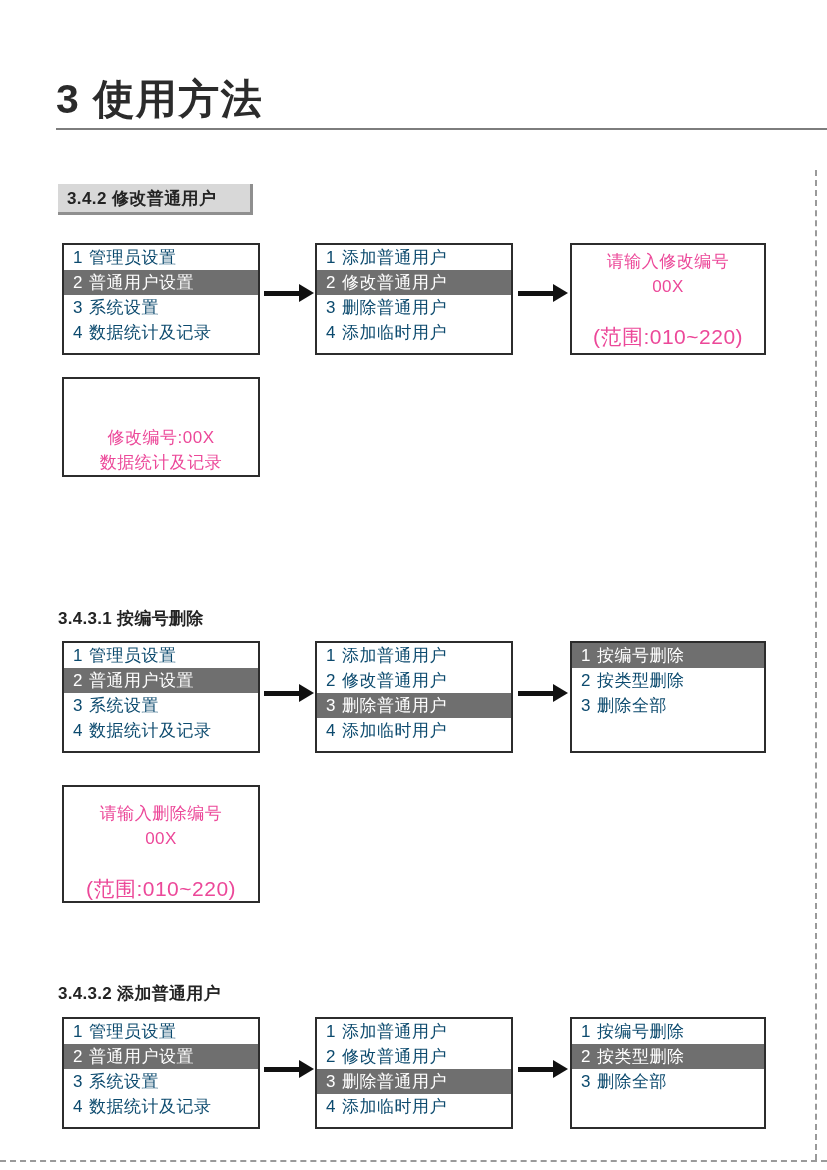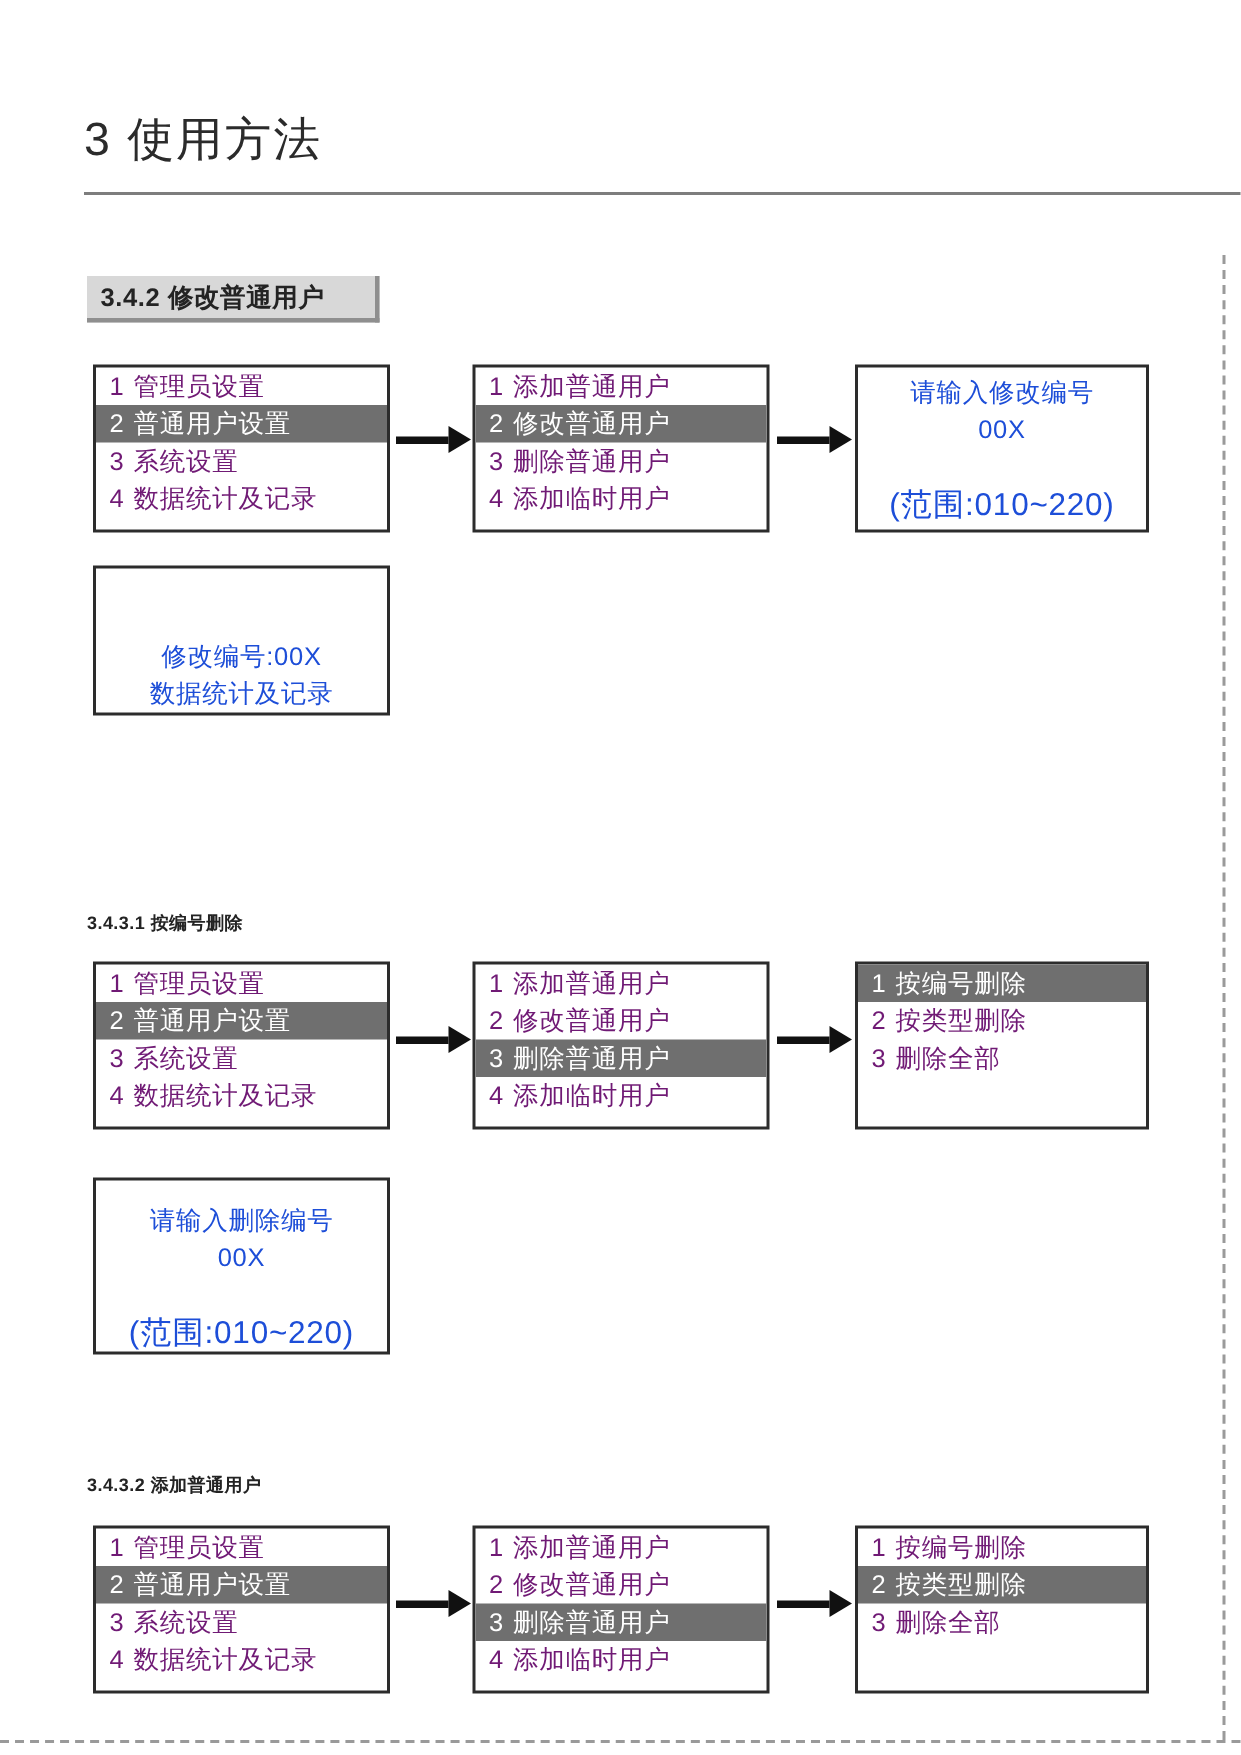--- a/index.html
+++ b/index.html
@@ -21,22 +21,22 @@
   .page {
     position: absolute;
     inset: 0;
   }
 
   
   .chapter-title {
     position: absolute;
     left: 56px;
     top: 72px;
-    font-size: 31px;
-    font-weight: 400;
+    font-size: 41px;
+    font-weight: 700;
     letter-spacing: 1.5px;
     color: #2b2b2b;
     white-space: nowrap;
   }
   .title-rule {
     position: absolute;
     left: 56px;
     top: 128px;
     width: 771px;
     height: 2px;
@@ -60,21 +60,21 @@
     color: #232323;
     padding-left: 9px;
     padding-right: 34px;
     letter-spacing: 0.4px;
     white-space: nowrap;
   }
 
   
   .subsection {
     position: absolute;
-    font-size: 12px;
+    font-size: 17px;
     font-weight: 700;
     color: #232323;
     letter-spacing: 0.3px;
     white-space: nowrap;
   }
 
   
   .lcd-box {
     position: absolute;
     box-sizing: border-box;
@@ -85,21 +85,21 @@
   .menu-list {
     display: block;
     padding: 0;
     margin: 0;
     list-style: none;
   }
   .menu-row {
     height: 25px;
     line-height: 25px;
     font-size: 17px;
-    color: #701a75;
+    color: #0c4a6e;
     padding-left: 9px;
     white-space: nowrap;
     letter-spacing: 0.5px;
     box-sizing: border-box;
   }
   .menu-row.selected {
     background: #6f6f6f;
     color: #ffffff;
   }
   .menu-row .num {
@@ -112,21 +112,21 @@
     box-sizing: border-box;
     border: 2px solid #2c2c2c;
     background: #ffffff;
     display: flex;
     flex-direction: column;
     align-items: center;
     overflow: hidden;
   }
   .msg-line {
     font-size: 17px;
-    color: #1d4ed8;
+    color: #ec4899;
     line-height: 25px;
     letter-spacing: 0.5px;
     white-space: nowrap;
     text-align: center;
   }
   .msg-line.small {
     font-size: 21px;
     margin-top: 25px;
   }
 

